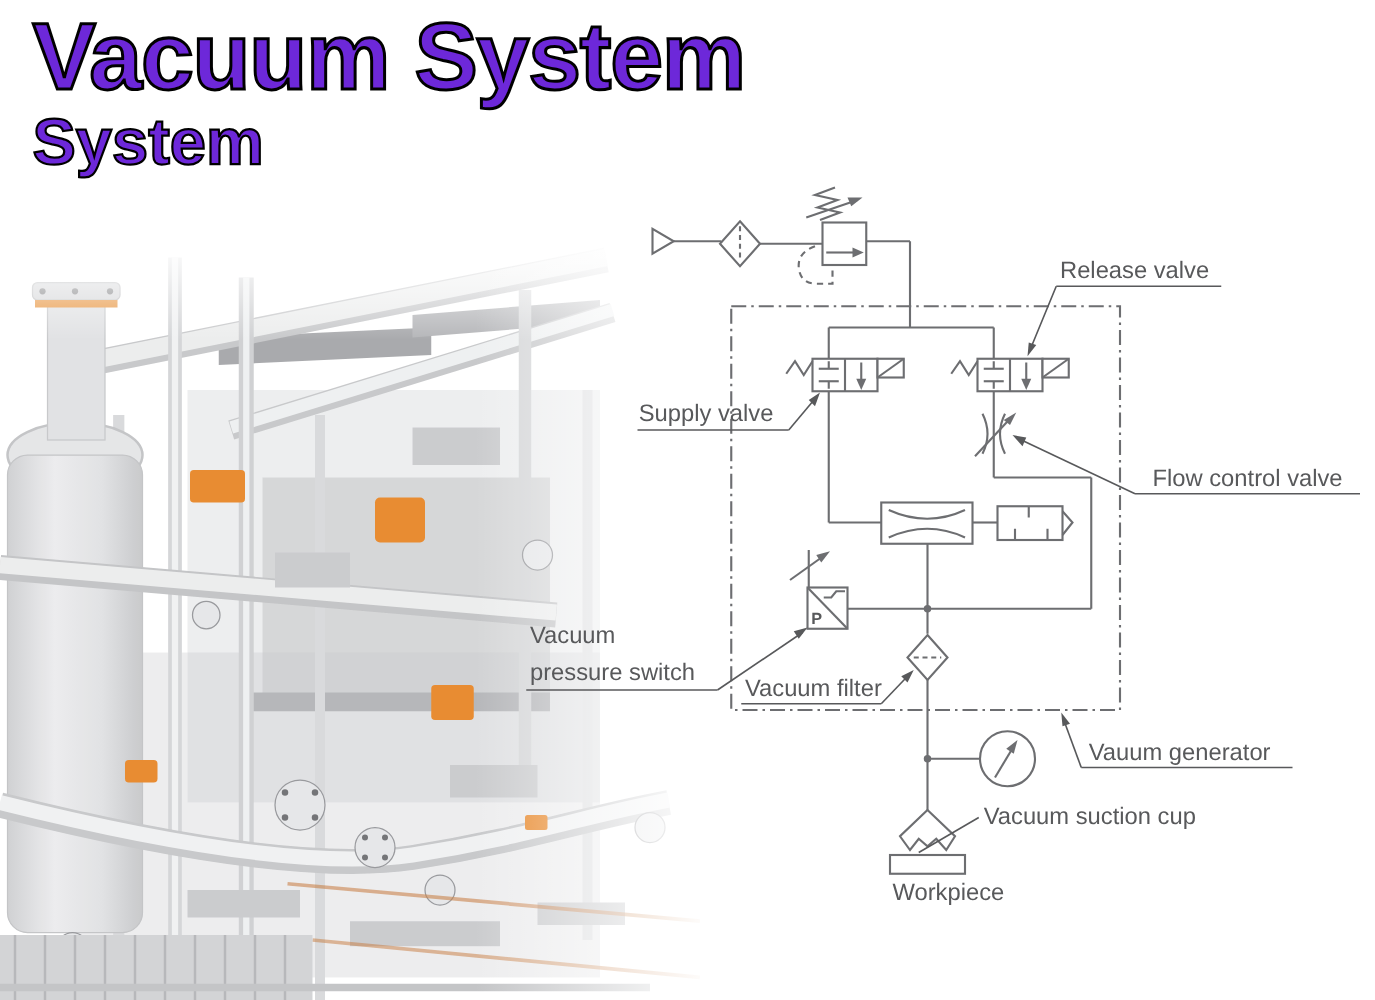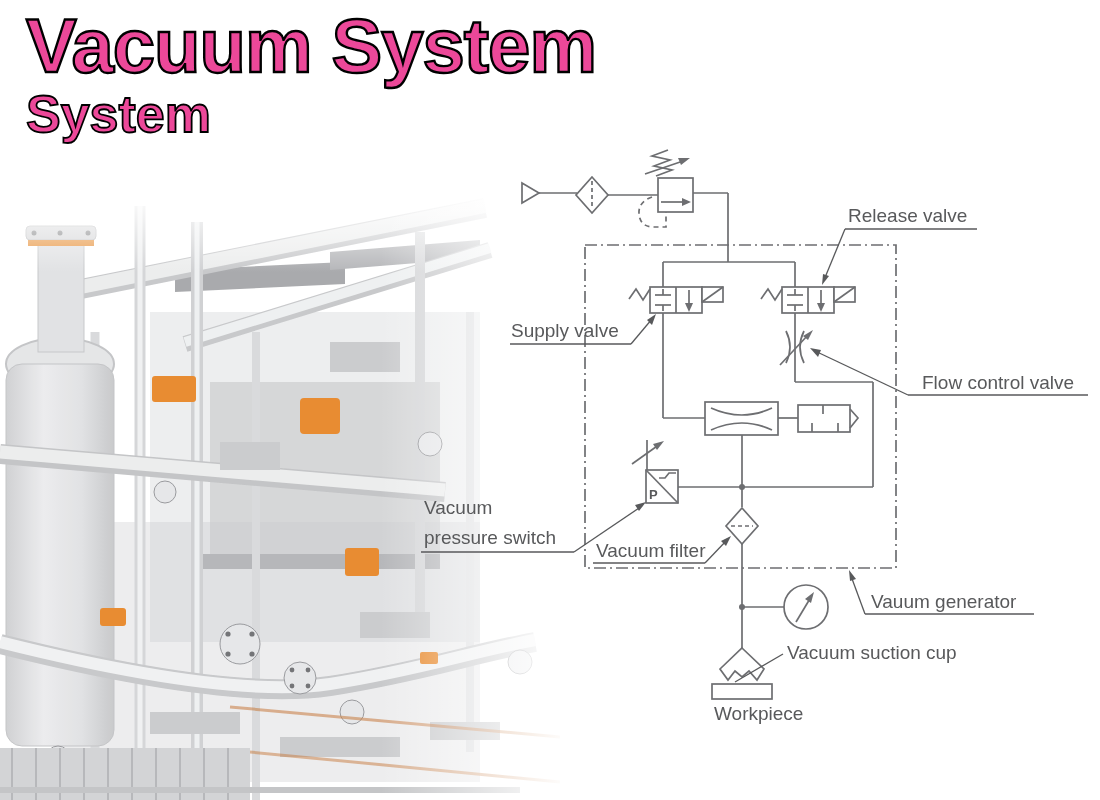--- a/index.html
+++ b/index.html
@@ -1,20 +1,20 @@
 <!DOCTYPE html>
 <html><head>
 <meta charset="utf-8">
 <style>
   html,body{margin:0;padding:0;background:#ffffff;}
   .stage{
     position:relative;width:1100px;height:800px;background:#ffffff;overflow:hidden;
     font-family:"Liberation Sans","DejaVu Sans",sans-serif;
   }
-  .title-block{position:absolute;left:26px;top:8px;color:#ec4899;}
+  .title-block{position:absolute;left:26px;top:8px;color:#6d28d9;}
   .title-line1{
     font-size:76px;font-weight:bold;letter-spacing:-1px;line-height:1.0;
     -webkit-text-stroke:2.4px #000;
   }
   .title-line2{
     font-size:52px;font-weight:bold;letter-spacing:0px;line-height:1.0;margin-top:4px;
     -webkit-text-stroke:1.8px #000;
   }
   svg{position:absolute;left:0;top:0;}
   #photo-svg{left:0;top:192px;}

